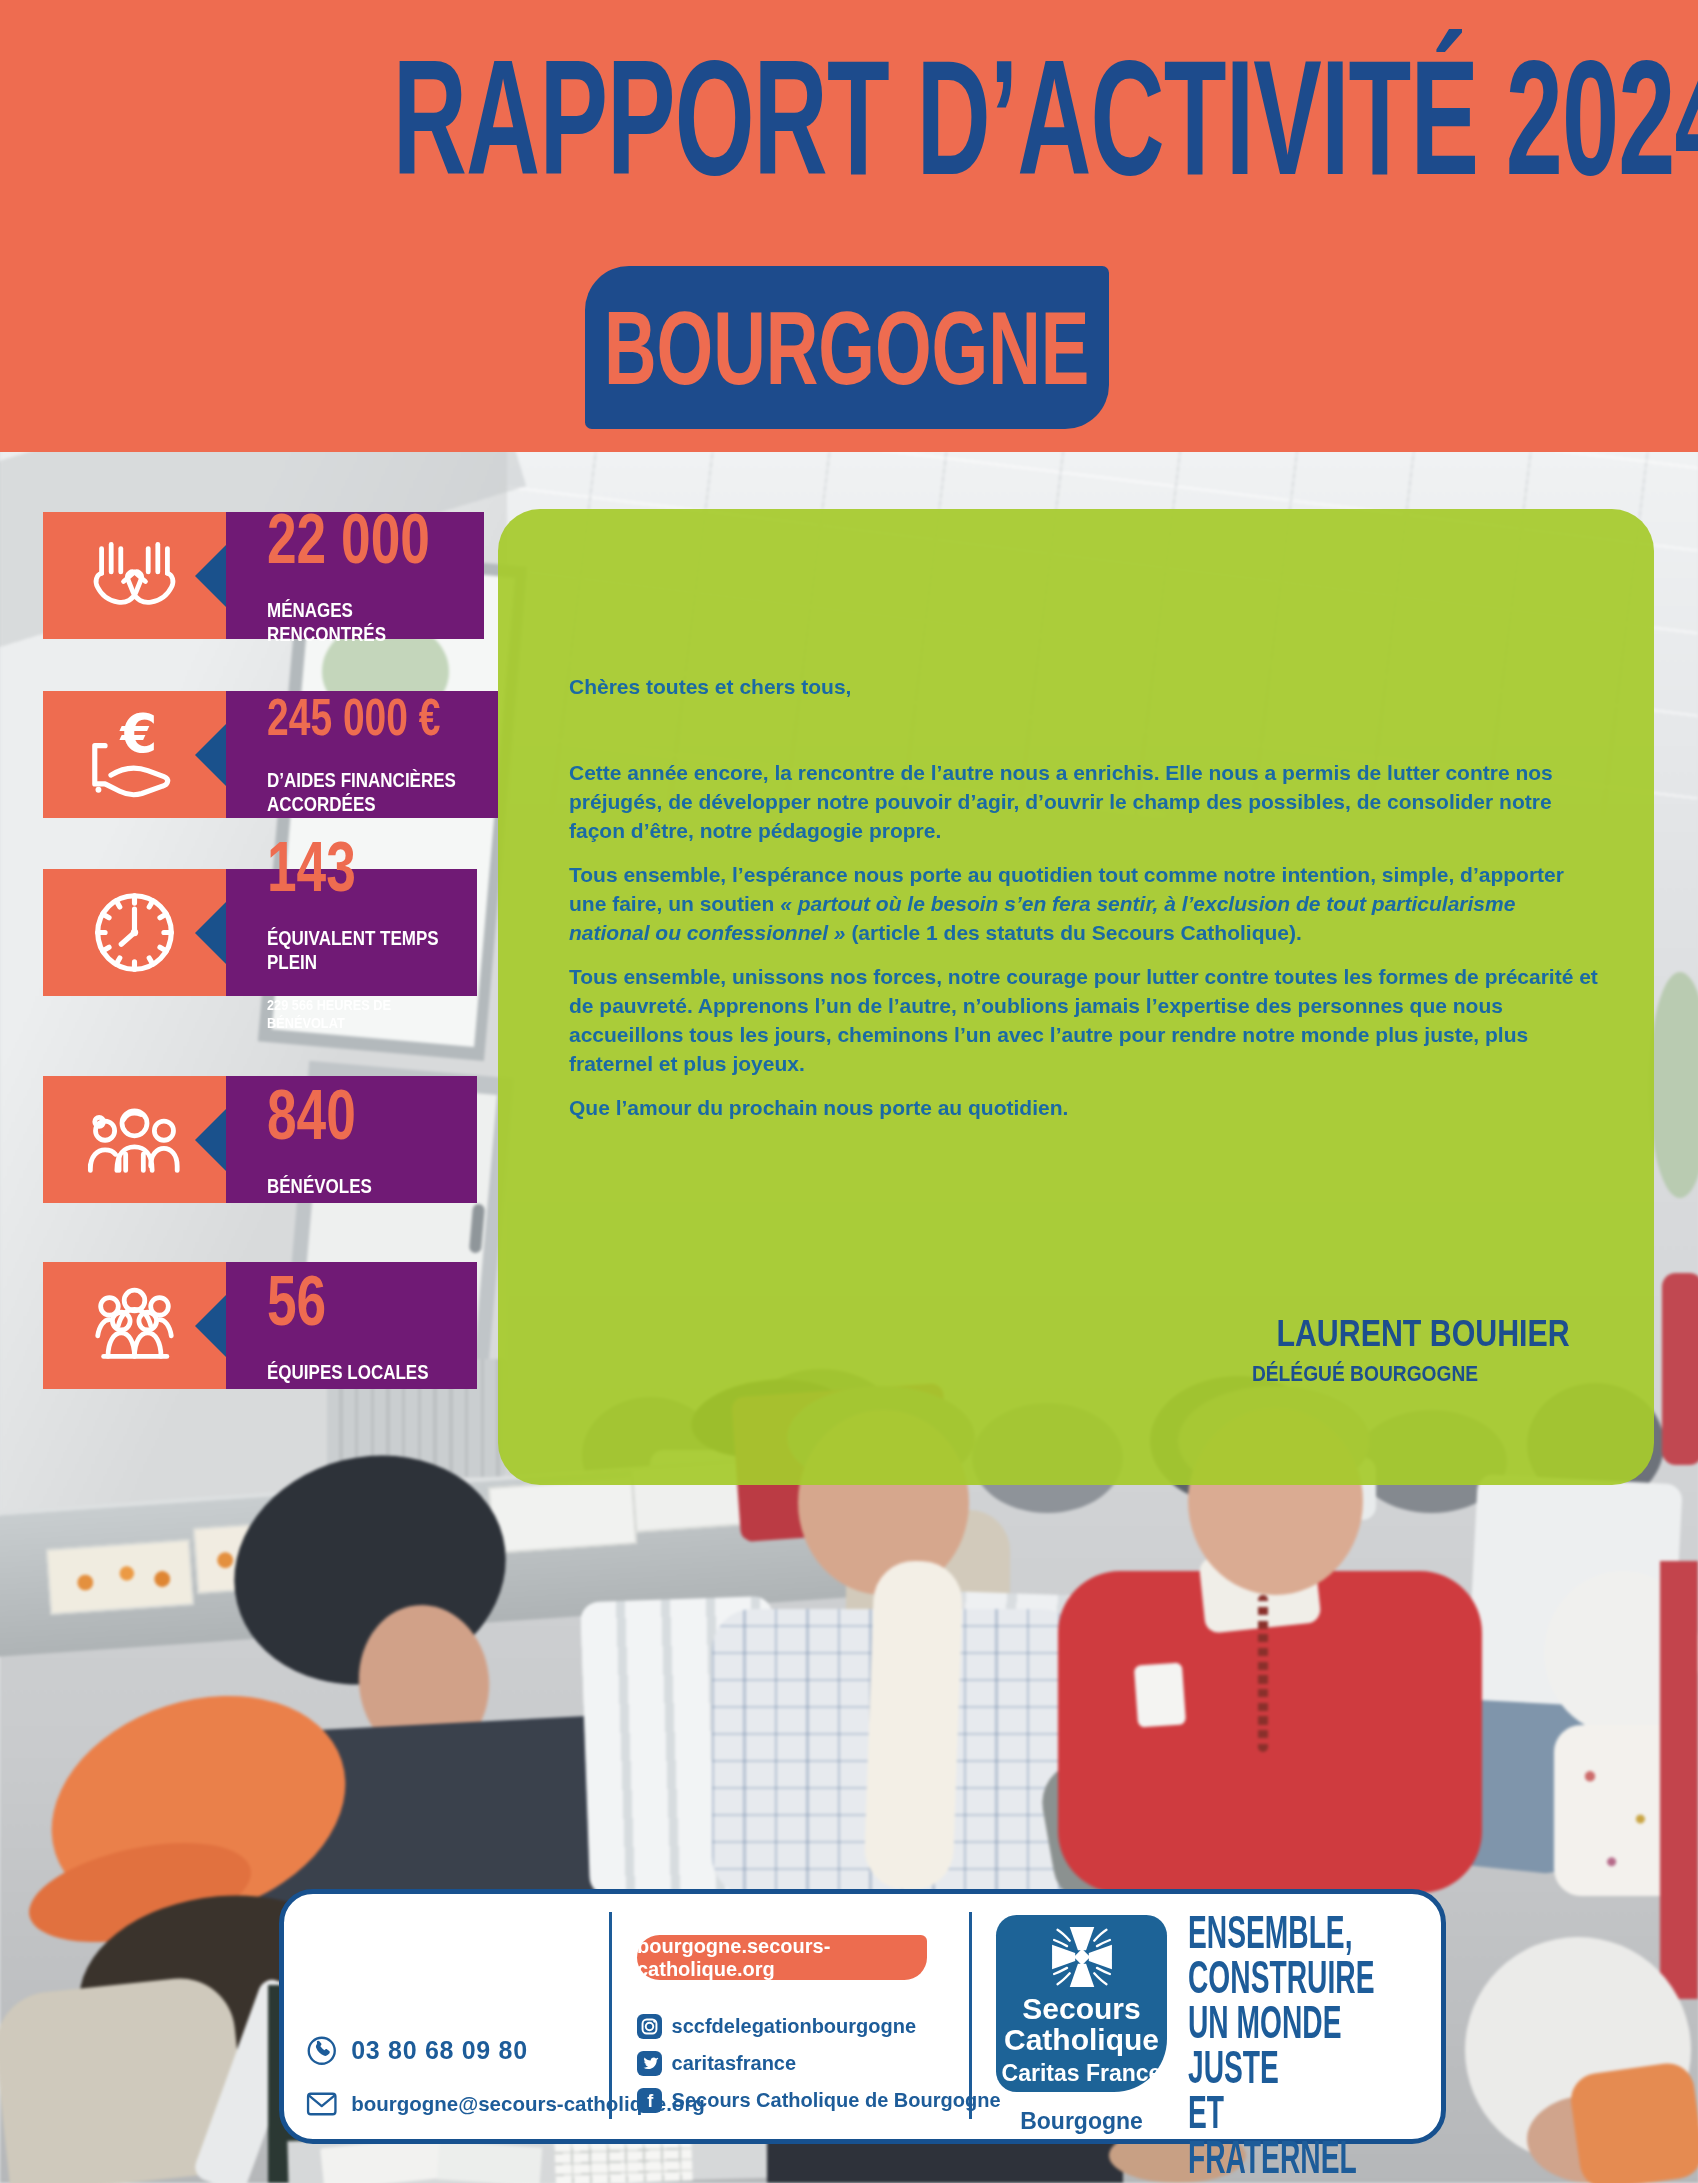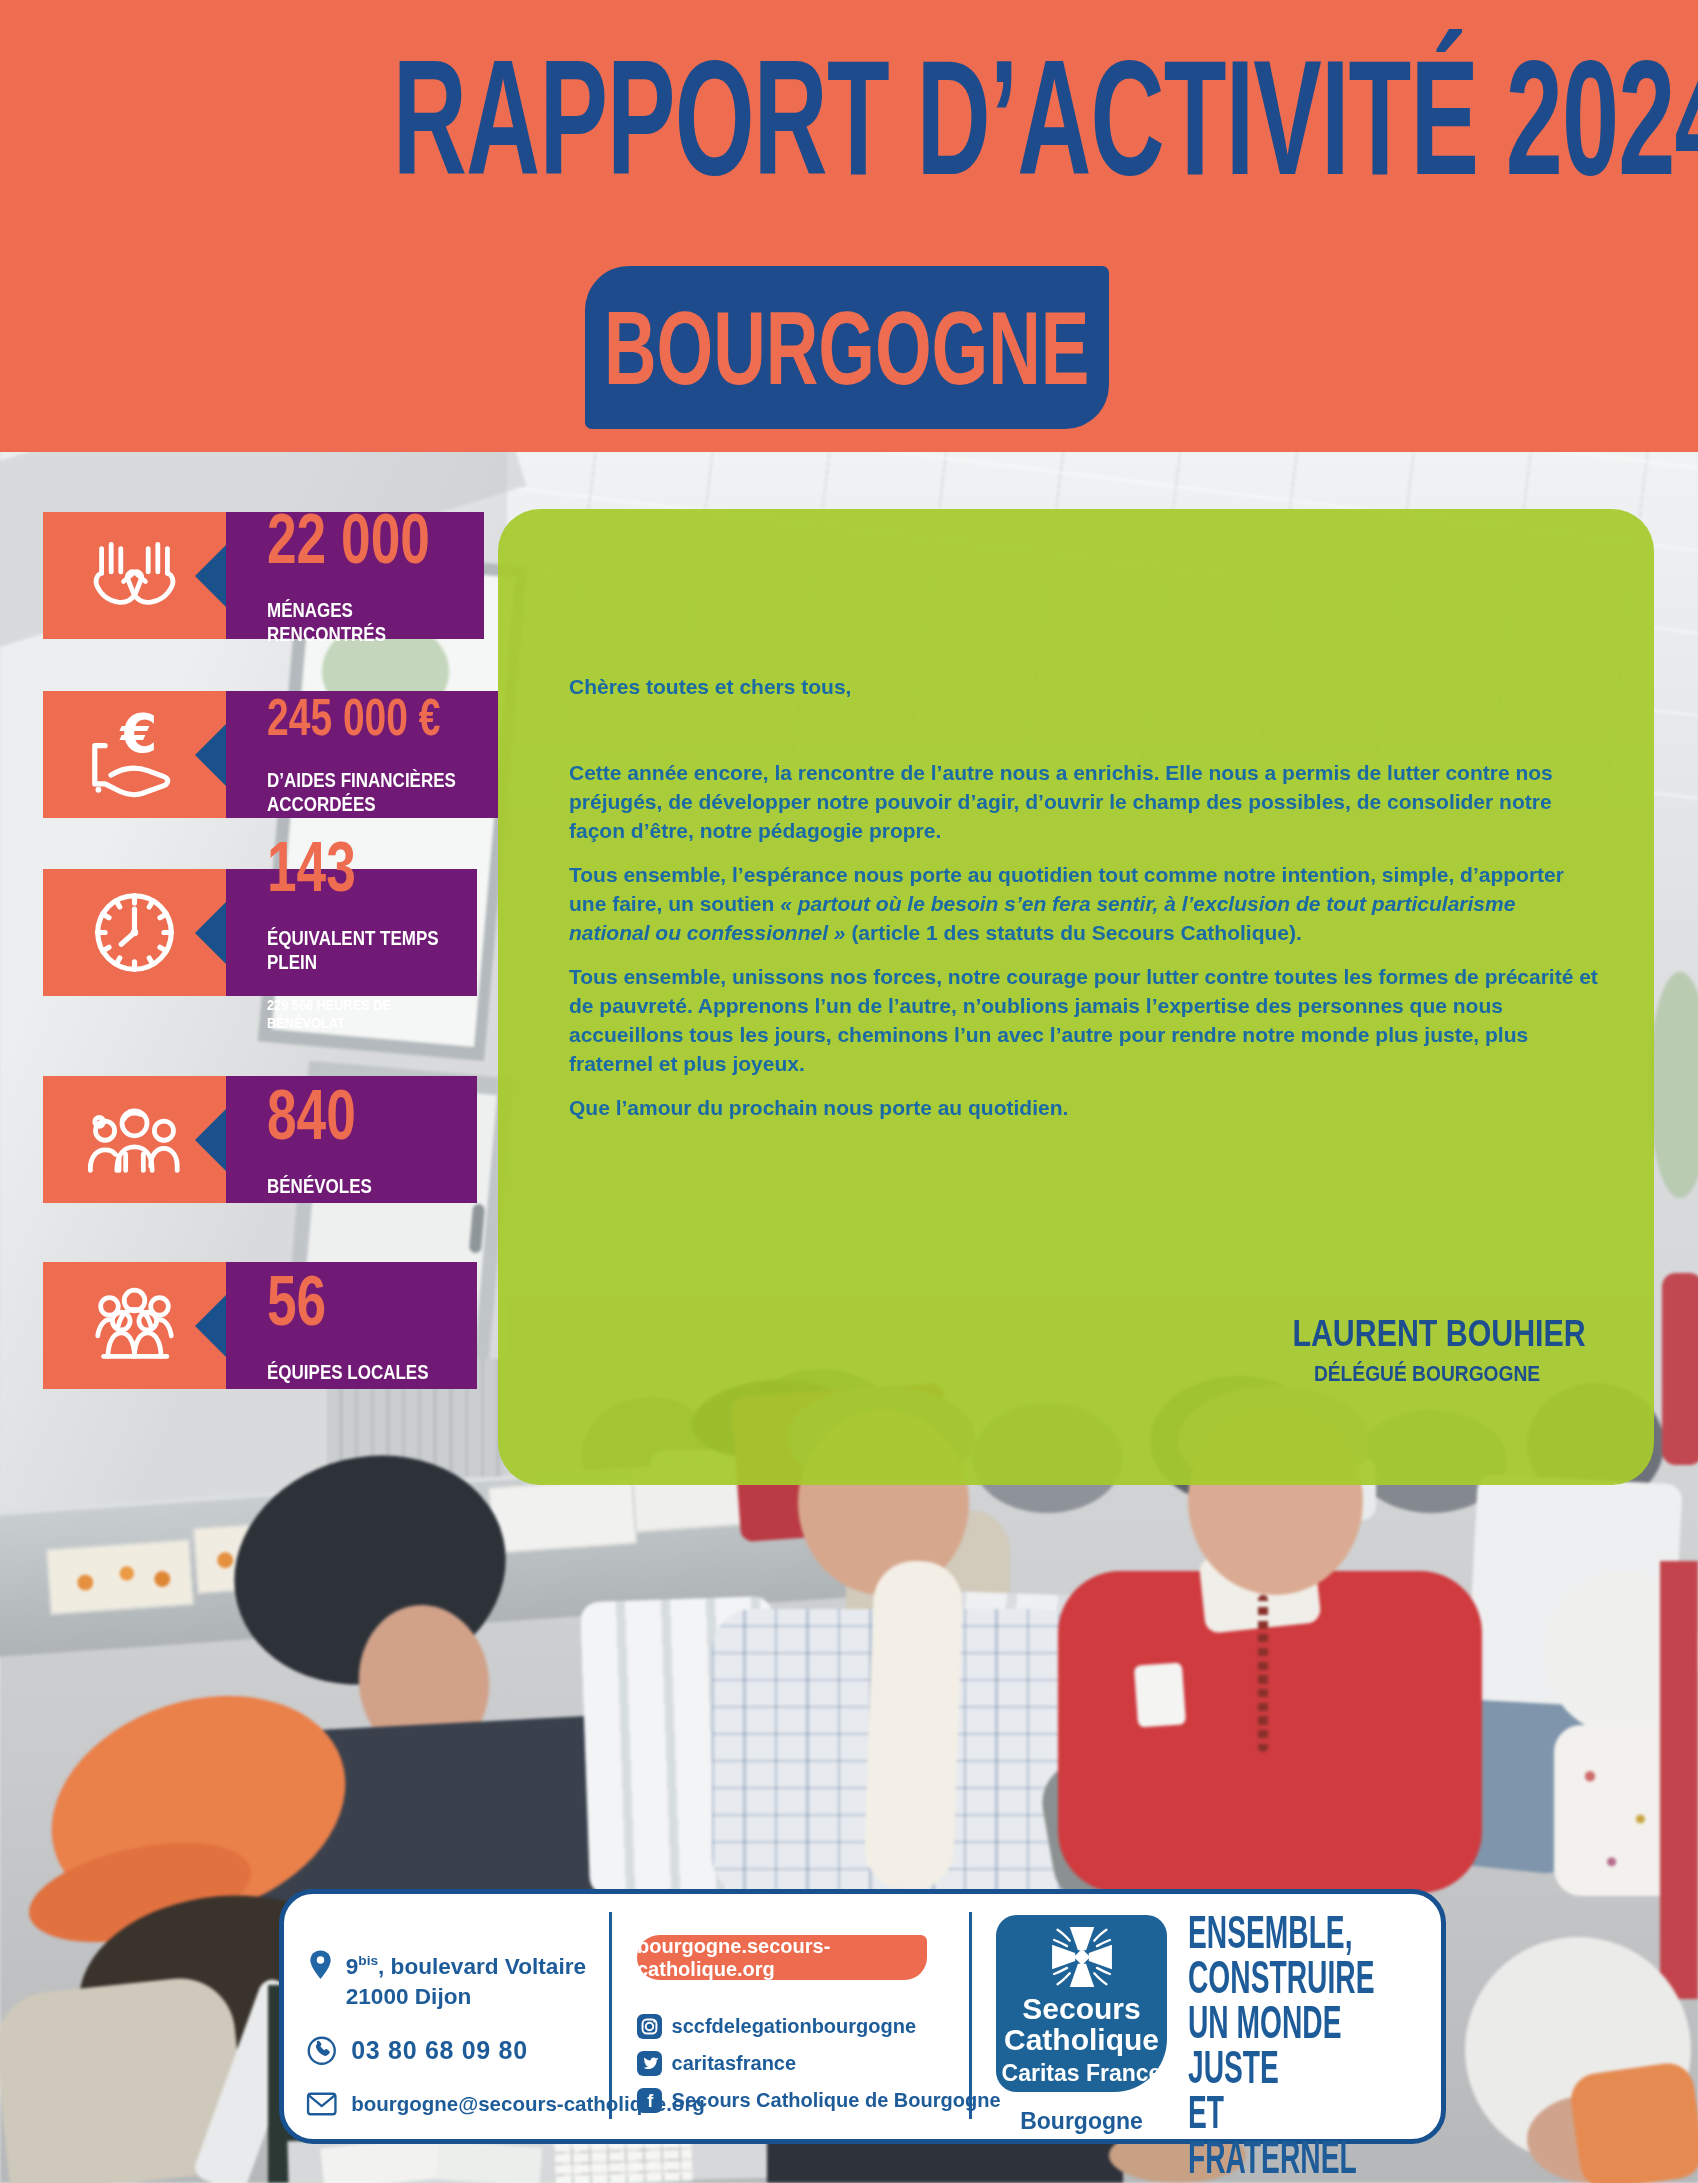--- a/index.html
+++ b/index.html
@@ -34,21 +34,21 @@
   .stat-value{color:#EE6C50;font-weight:700;font-size:71px;line-height:.96;}
   .stat-value.small{font-size:52px;}
   .stat-label{color:#fff;font-weight:700;font-size:20px;line-height:24px;margin-top:4.8px;}
   .stat-sublabel{color:#fff;font-weight:700;font-size:15px;line-height:18px;margin-top:2.1px;}
   
   .panel{position:absolute;left:498px;top:509px;width:1156px;height:976px;z-index:4;
          background:rgba(166,202,44,.93);border-radius:42px;padding:166px 53px 0 71px;}
   .salutation{font-size:21px;font-weight:700;color:#1A6AA5;margin:0 0 59px 0;}
   .letter p{font-size:21px;line-height:29px;font-weight:700;color:#1A6AA5;margin:0 0 15px 0;}
   .letter em{font-style:italic;}
-  .sign{position:absolute;right:68px;top:806px;text-align:center;color:#1D4F8E;}
+  .sign{position:absolute;right:84px;top:806px;text-align:left;color:#1D4F8E;}
   .sign-name{font-size:37px;font-weight:700;line-height:1.05;}
   .sign-role{font-size:22.6px;font-weight:700;margin-top:7px;}
   
   .card{position:absolute;left:279px;top:1889px;width:1167px;height:255px;background:#fff;
         border:5.5px solid #17518F;border-radius:34px;z-index:6;}
   .vdiv{position:absolute;top:18px;width:2.7px;height:207px;background:#1D5C99;}
   .row{position:absolute;display:flex;align-items:center;gap:13.7px;color:#1D5C99;font-weight:700;}
   .addr-text{font-size:22.6px;line-height:30px;}
   .addr-text sup{font-size:13.7px;}
   .phone-text{font-size:25px;letter-spacing:0.7px;}
@@ -250,30 +250,20 @@
     <div class="sign">
       <div class="sign-name"><span class="cx right" style="--sx:.82">LAURENT BOUHIER</span></div>
       <div class="sign-role"><span class="cx right" style="--sx:.85">DÉLÉGUÉ BOURGOGNE</span></div>
     </div>
   </section>
 
   <section class="card">
     <div class="vdiv" style="left:325px"></div>
     <div class="vdiv" style="left:685px"></div>
 
-    <div class="row" style="left:25px;top:52px;align-items:flex-start;">
-      <svg width="23" height="31.5" viewBox="0 0 34 46" style="margin-top:2.7px;">
-        <path d="M17 2 C8 2 2 8.5 2 16.5 C2 27 17 44 17 44 S32 27 32 16.5 C32 8.5 26 2 17 2 Z" fill="#2166A5"></path>
-        <circle cx="17" cy="16" r="5.5" fill="#fff"></circle>
-      </svg>
-      <div class="addr-text">
-        <div><span>9</span><sup>bis</sup><span>, boulevard Voltaire</span></div>
-        <div>21000 Dijon</div>
-      </div>
-    </div>
     <div class="row" style="left:22px;top:141px;">
       <svg width="31.5" height="31.5" viewBox="0 0 46 46">
         <circle cx="23" cy="23" r="19" fill="none" stroke="#1D5C99" stroke-width="3.4"></circle>
         <path d="M16 13 c-1.5 1.5 -2 4 -1 6 c2 5 6 9 11 11 c2 1 4.5 .5 6 -1 l2 -2 c1 -1 1 -2.5 0 -3.5 l-3 -2.5 c-1 -.8 -2.3 -.7 -3.2 .2 l-1 1 c-2.5 -1.5 -4.5 -3.5 -6 -6 l1 -1 c.9 -.9 1 -2.2 .2 -3.2 l-2.5 -3 c-1 -1 -2.5 -1 -3.5 0 z" fill="#1D5C99"></path>
       </svg>
       <div class="phone-text">03 80 68 09 80</div>
     </div>
     <div class="row" style="left:22px;top:197px;">
       <svg width="31.5" height="26" viewBox="0 0 46 38">
         <rect x="3" y="4" width="40" height="30" rx="4" fill="none" stroke="#1D5C99" stroke-width="3.4"></rect>

